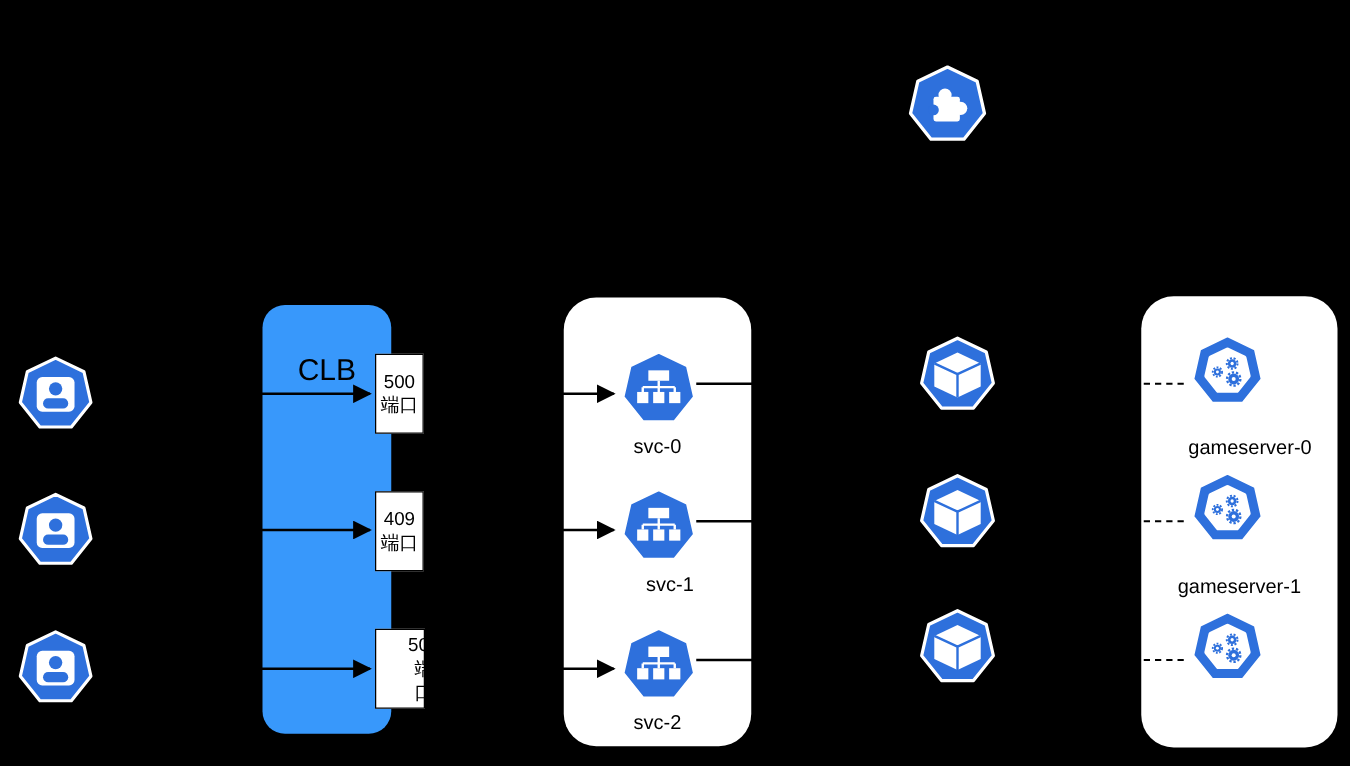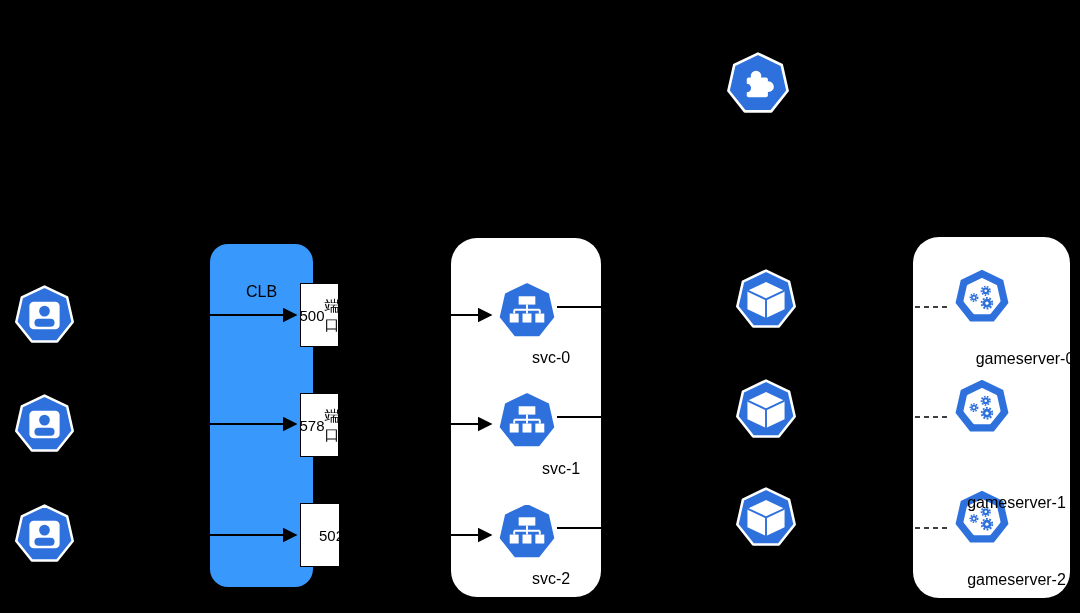--- a/index.html
+++ b/index.html
@@ -8,25 +8,25 @@
     background:var(--bg,#000);
     font-family:"Liberation Sans", sans-serif;
   }
   .abs{position:absolute;}
   .lines-overlay{position:absolute;left:0;top:0;pointer-events:none;}
   .icon-svg{position:absolute;display:block;}
   .clb-box{background:var(--clb-blue,#3898FB);border-radius:18px;}
   .panel{background:var(--box-white,#fff);border-radius:26px;}
   .port-box{
     background:var(--box-white,#fff);border:1.5px solid var(--line,#000);
-    display:flex;align-items:center;justify-content:center;
+    display:flex;flex-direction:column;align-items:center;justify-content:center;
     font-size:15px;line-height:19px;color:var(--text,#000);box-sizing:border-box;
   }
-  .clb-label{font-size:16px;color:var(--text,#000);text-align:center;}
-  .node-label{font-size:16px;color:var(--text,#000);text-align:center;padding-left:25px;}
+  .clb-label{font-size:24px;color:var(--text,#000);text-align:center;}
+  .node-label{font-size:16px;color:var(--text,#000);text-align:center;}
 </style>
 </head>
 <body>
 
 <div class="canvas">
 
   <svg width="0" height="0" style="position:absolute" aria-hidden="true">
     <defs>
       <path id="hept" d="M50 4 L86 21.3 L94.8 60.2 L70 91.4 L30 91.4 L5.2 60.2 L14 21.3 Z"></path>
 
@@ -86,21 +86,21 @@
 
   <div class="abs panel" style="left:451px;top:238px;width:150px;height:359px;"></div>
 
   <div class="abs panel" style="left:913px;top:237px;width:157px;height:361px;"></div>
 
   <div class="abs port-box" style="left:300px;top:283px;width:39px;height:64px;">
     <div>500</div>
     <div>端口</div>
   </div>
   <div class="abs port-box" style="left:300px;top:393px;width:39px;height:64px;">
-    <div>578</div>
+    <div>409</div>
     <div>端口</div>
   </div>
   <div class="abs port-box" style="left:300px;top:503px;width:39px;height:64px;padding-left:38px;">
     <div>502</div>
     <div>端口</div>
   </div>
 
   <svg class="lines-overlay" width="1080" height="613">
     <defs>
       <marker id="arrowhead" viewBox="0 0 10 10" refX="9" refY="5" markerWidth="7.5" markerHeight="7.5" orient="auto">
@@ -171,16 +171,15 @@
       <use href="#icon-gs"></use>
     </svg>
   <svg class="icon-svg" style="left:951px;top:376px" width="62" height="62" viewBox="0 0 100 100">
       <use href="#icon-gs"></use>
     </svg>
   <svg class="icon-svg" style="left:951px;top:487px" width="62" height="62" viewBox="0 0 100 100">
       <use href="#icon-gs"></use>
     </svg>
 
   <div class="abs node-label" style="left:913px;top:350px;width:174px;">gameserver-0</div>
-  <div class="abs node-label" style="left:913px;top:461px;width:157px;margin-top:33px;">gameserver-1</div>
-  <div class="abs node-label" style="left:913px;top:571px;width:157px;">gameserver-2</div>
+  <div class="abs node-label" style="left:913px;top:461px;width:157px;">gameserver-1</div>
 
 </div>
 
 </body></html>

